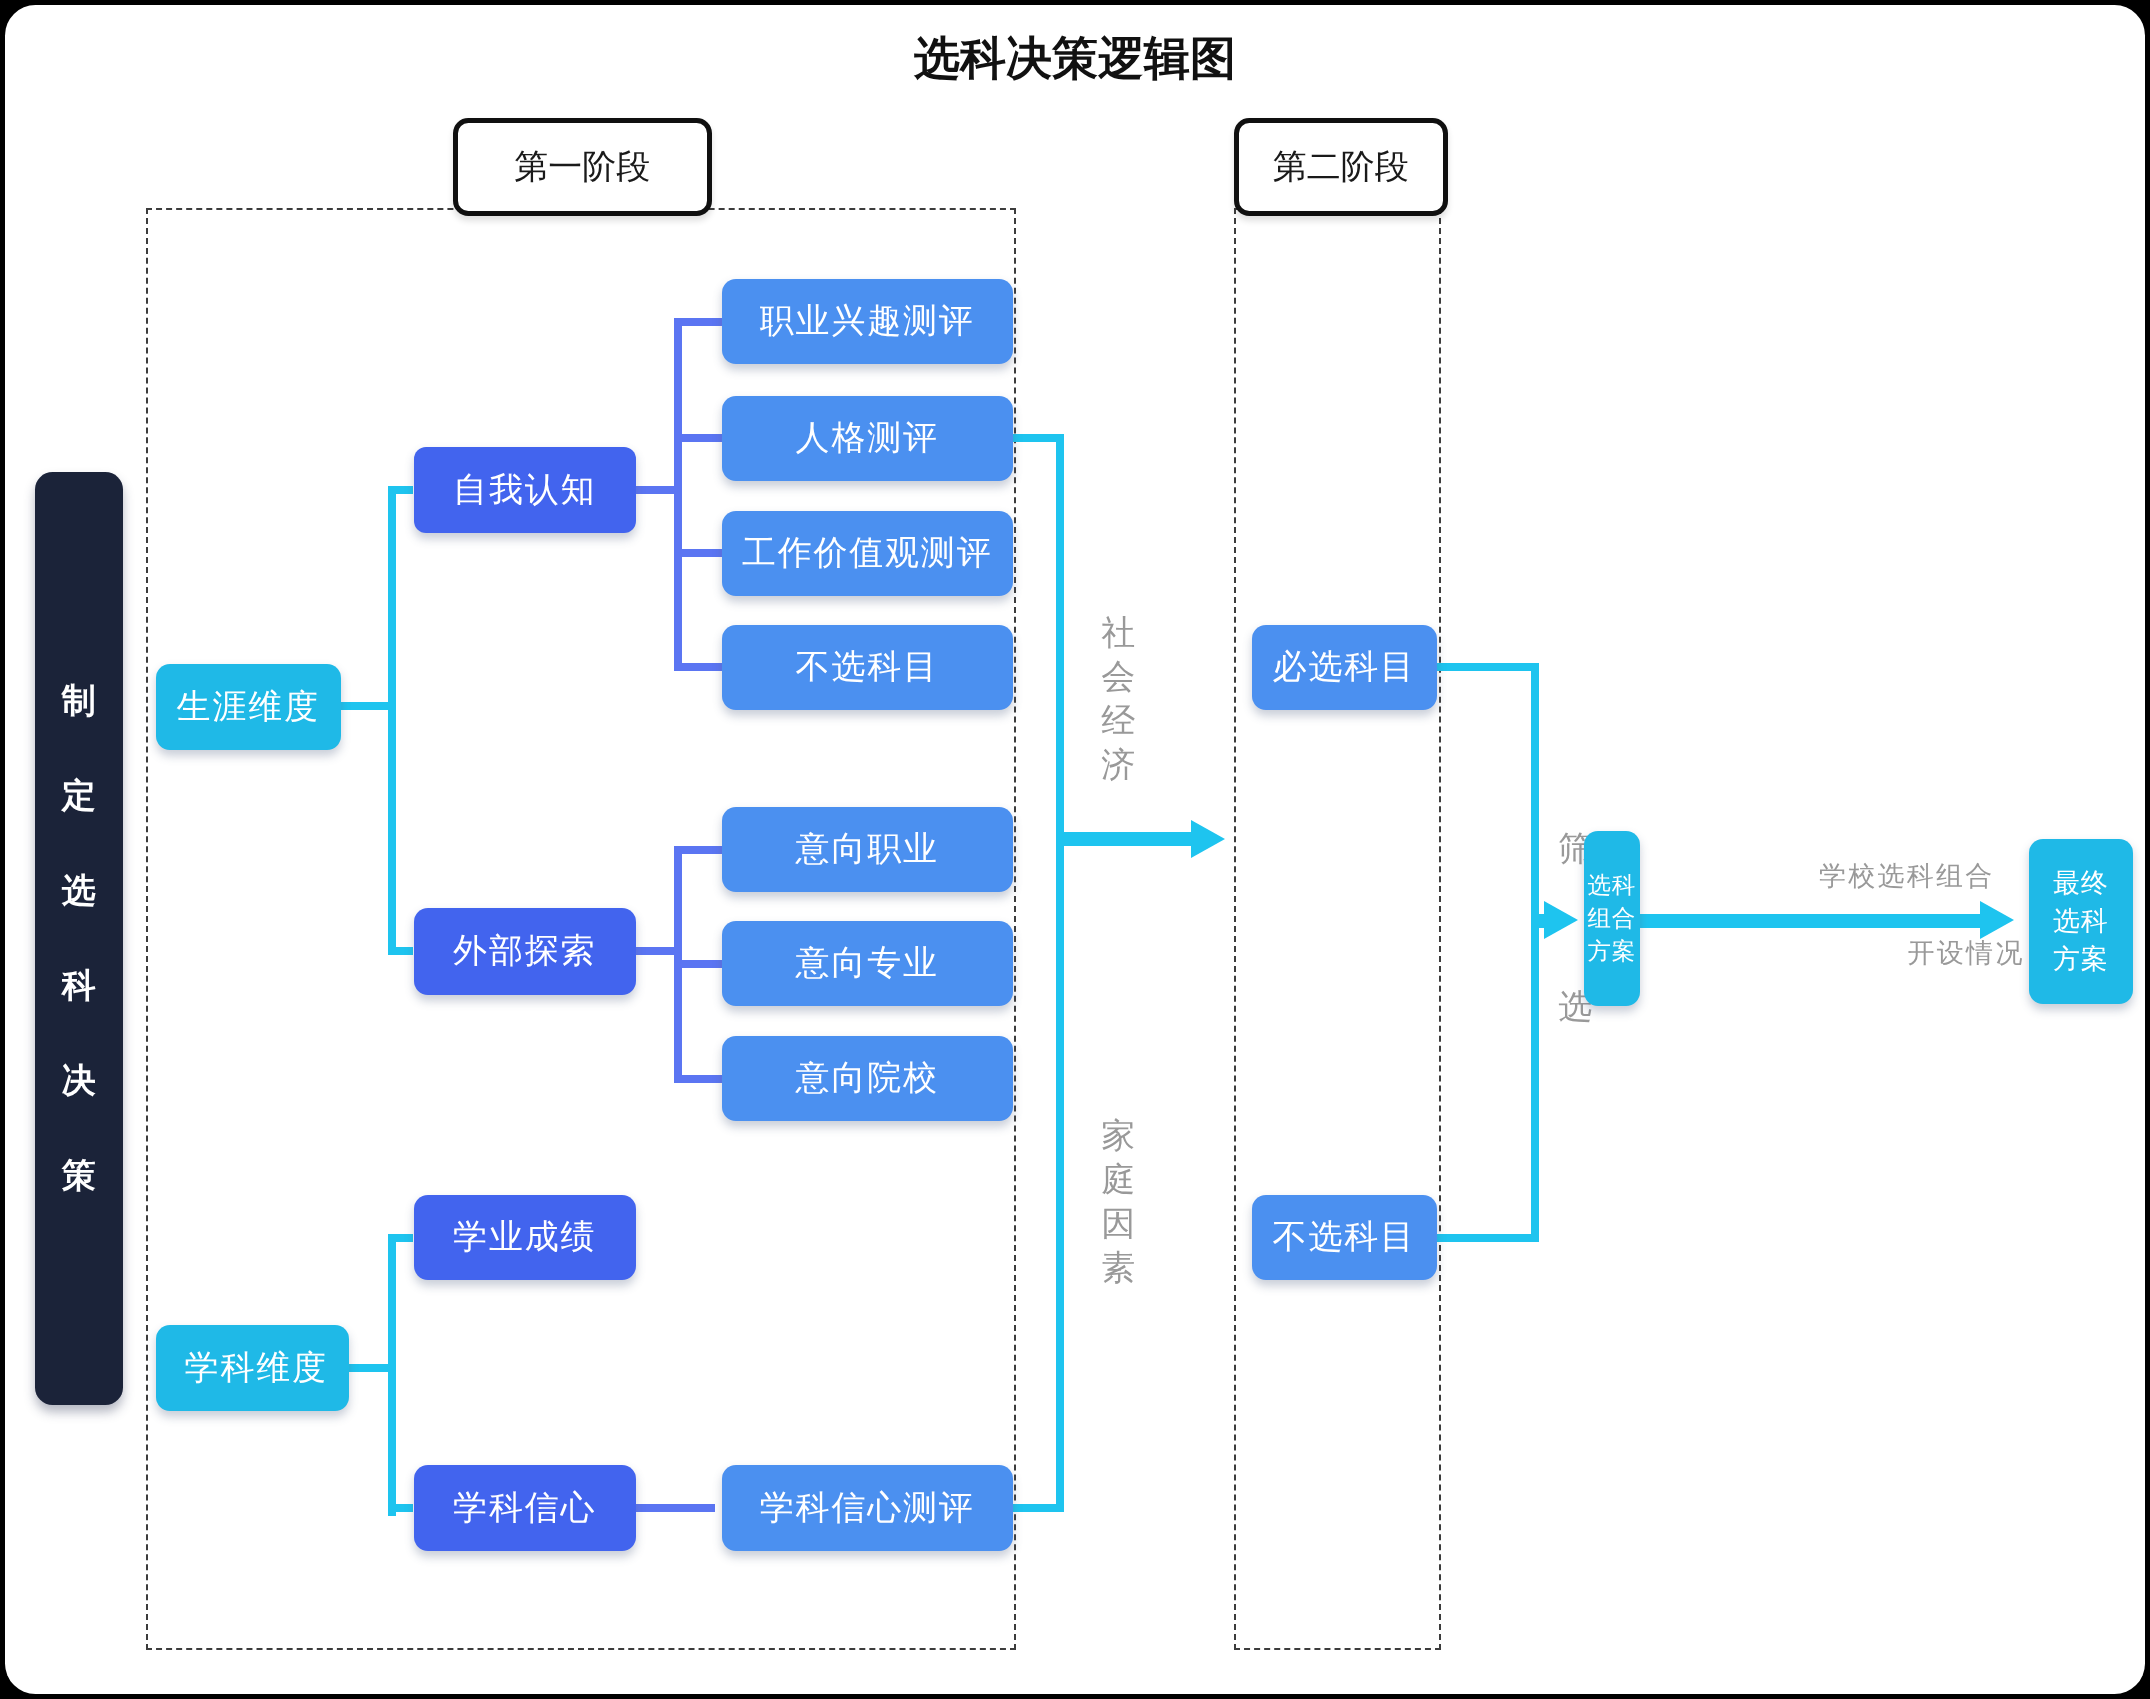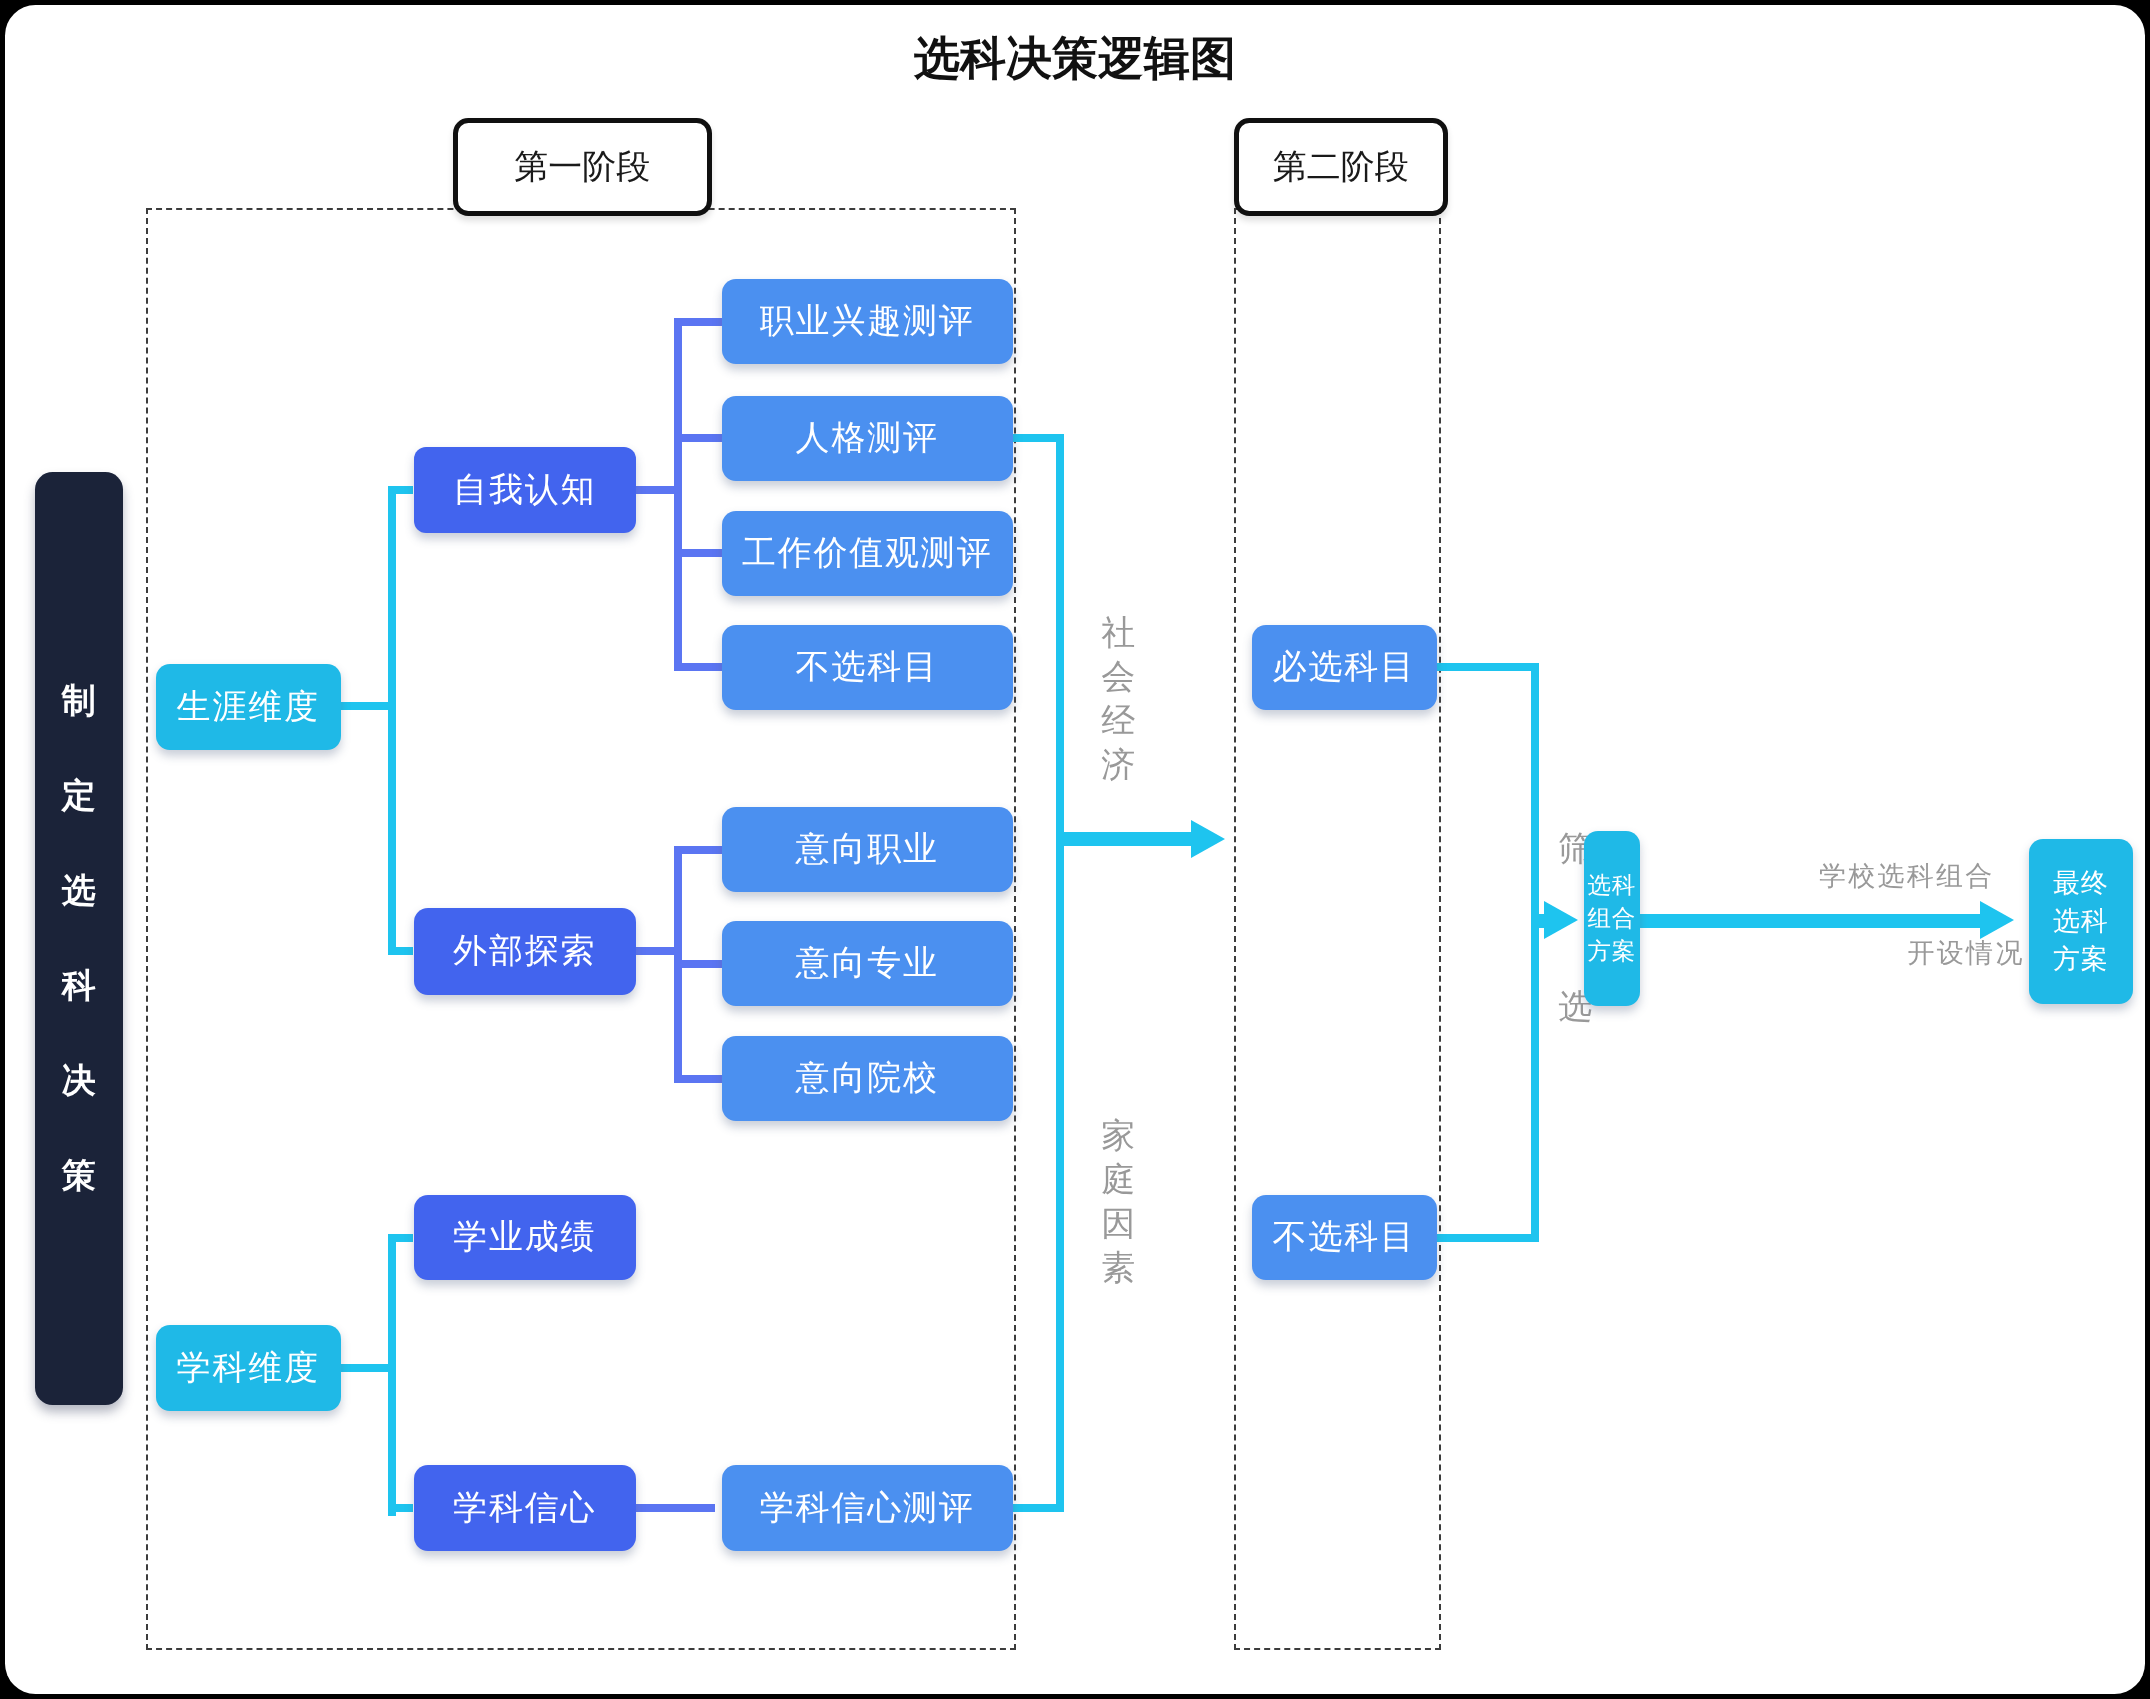--- a/index.html
+++ b/index.html
@@ -87,21 +87,21 @@
   <div class="abs line lc" style="left:1425px;top:1229px;width:109px;height:8.2px;"></div>
   <div class="abs line lc" style="left:1526px;top:658px;width:8.2px;height:579px;"></div>
 
   <div class="abs line lc" style="left:1526px;top:909px;width:16.4px;height:14px;"></div>
   <div class="abs ahead" style="left:1539px;top:896px;"></div>
 
   <div class="abs line lc" style="left:1628px;top:909px;width:350px;height:14px;"></div>
   <div class="abs ahead" style="left:1975px;top:896px;"></div>
 
   <div class="abs node cyan" style="left:144px;top:659px;width:185px;height:86px;">生涯维度</div>
-  <div class="abs node cyan" style="left:144px;top:1320px;width:185px;height:86px;">学科维度</div>
+  <div class="abs node cyan" style="left:144px;top:1320px;width:185px;height:86px;padding-left:8px;">学科维度</div>
 
   <div class="abs node royal" style="left:402px;top:442px;width:222px;height:86px;border-radius:12px;">自我认知</div>
   <div class="abs node royal" style="left:402px;top:903px;width:222px;height:87px;">外部探索</div>
   <div class="abs node royal" style="left:402px;top:1190px;width:222px;height:85px;">学业成绩</div>
   <div class="abs node royal" style="left:402px;top:1460px;width:222px;height:86px;">学科信心</div>
 
   <div class="abs node light" style="left:710px;top:274px;width:291px;height:85px;">职业兴趣测评</div>
   <div class="abs node light" style="left:710px;top:391px;width:291px;height:85px;">人格测评</div>
   <div class="abs node light" style="left:710px;top:506px;width:291px;height:85px;">工作价值观测评</div>
   <div class="abs node light" style="left:710px;top:620px;width:291px;height:85px;">不选科目</div>

